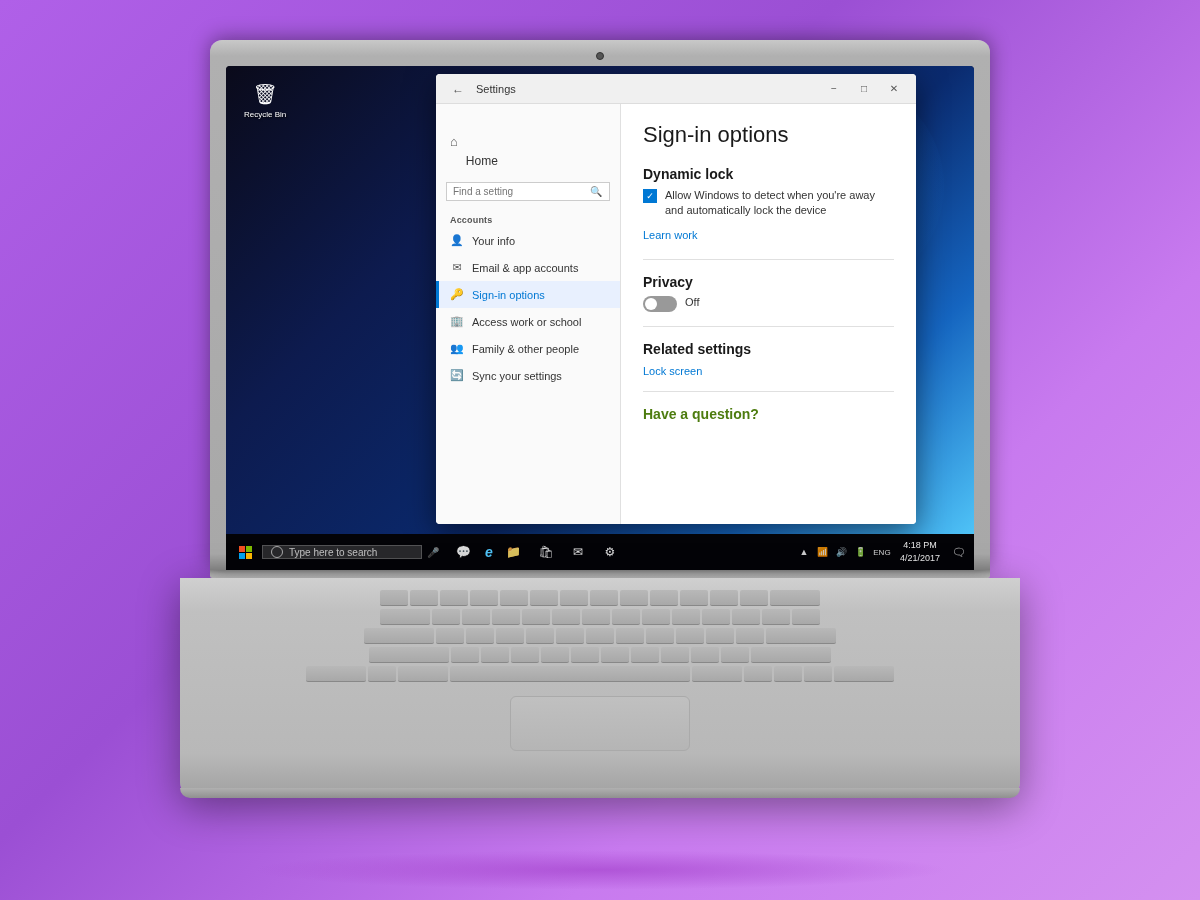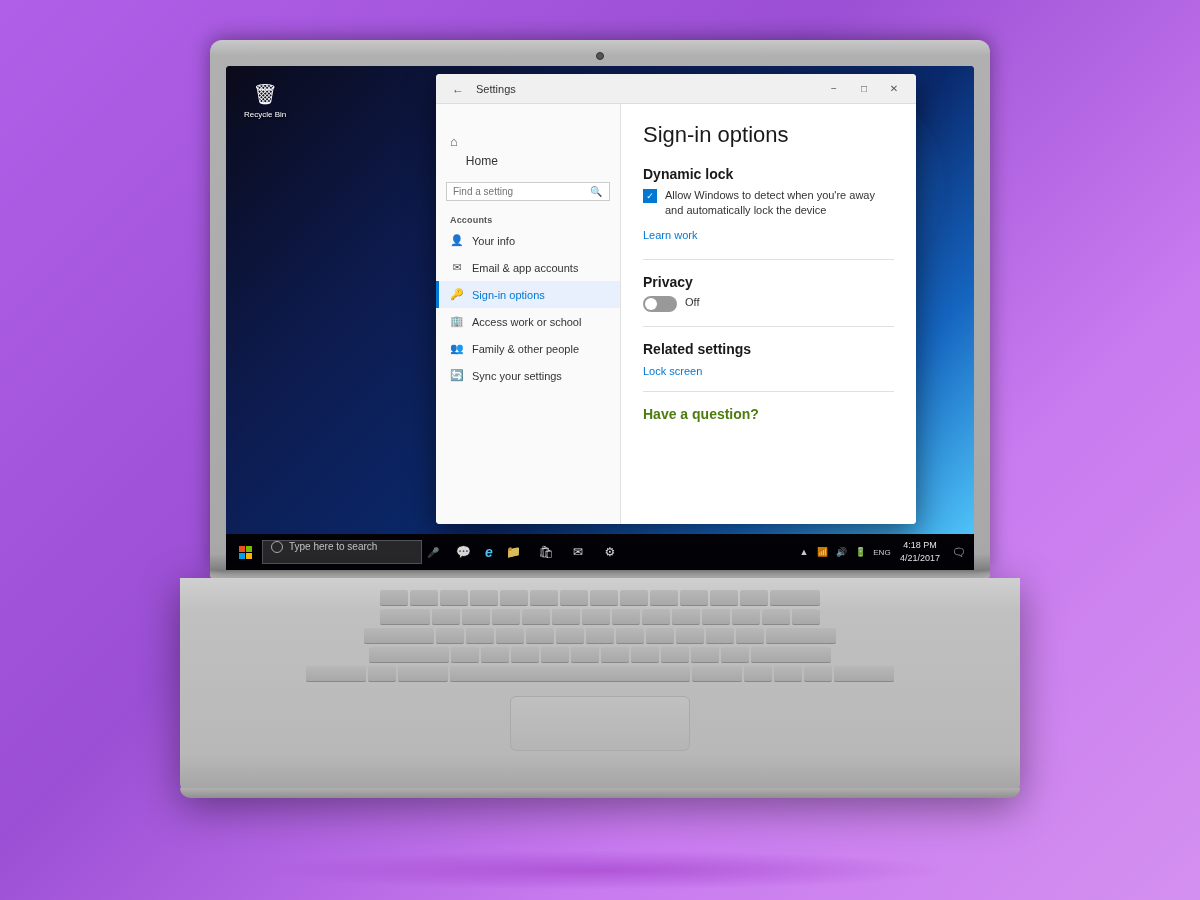--- a/index.html
+++ b/index.html
@@ -420,24 +420,24 @@
       display: flex;
       align-items: center;
       justify-content: center;
       cursor: pointer;
       color: white;
       font-size: 13px;
     }
 
     .search-bar {
       display: flex;
-      align-items: flex-start;
+      align-items: flex-end;
       background: rgba(255,255,255,0.15);
       border: 1px solid rgba(255,255,255,0.2);
-      height: 24px;
+      height: 14px;
       padding: 0 8px;
       gap: 6px;
       flex: 0 0 160px;
     }
 
     .search-circle {
       width: 12px;
       height: 12px;
       border: 1.5px solid rgba(255,255,255,0.6);
       border-radius: 50%;

